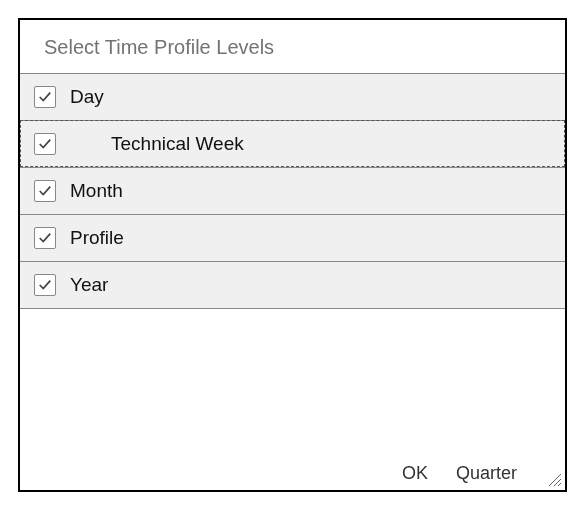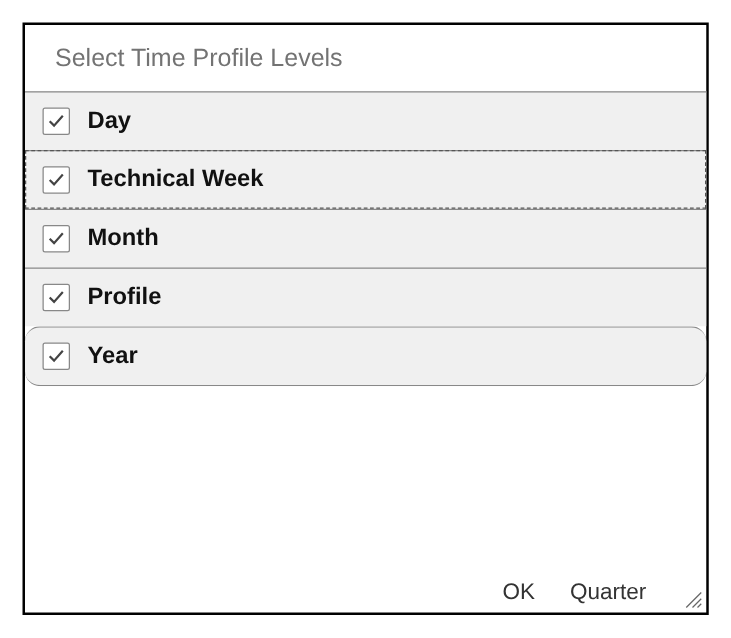--- a/index.html
+++ b/index.html
@@ -35,43 +35,43 @@
     .list-row {
       display: flex;
       align-items: center;
       padding: 12px 14px;
       background: #f0f0f0;
       border-top: 1px solid #888888;
     }
     .list-row.focused {
       outline: 1px dashed #555555;
       outline-offset: -1px;
+      gap: 41px;
     }
     .list-row:last-child {
       border-bottom: 1px solid #888888;
-      border-radius: 12px;
     }
     .checkbox {
       width: 22px;
       height: 22px;
       border: 1px solid #888888;
       border-radius: 2px;
       background: #ffffff;
       display: flex;
       align-items: center;
       justify-content: center;
       margin-right: 14px;
     }
     .checkbox svg {
       width: 14px;
       height: 14px;
     }
     .row-label {
       font-size: 19px;
-      font-weight: 700;
+      font-weight: 400;
       color: #111111;
     }
     .dialog-footer {
       display: flex;
       justify-content: flex-end;
       align-items: center;
       gap: 28px;
       padding: 18px 48px 6px 0;
       font-size: 18px;
       color: #333333;

